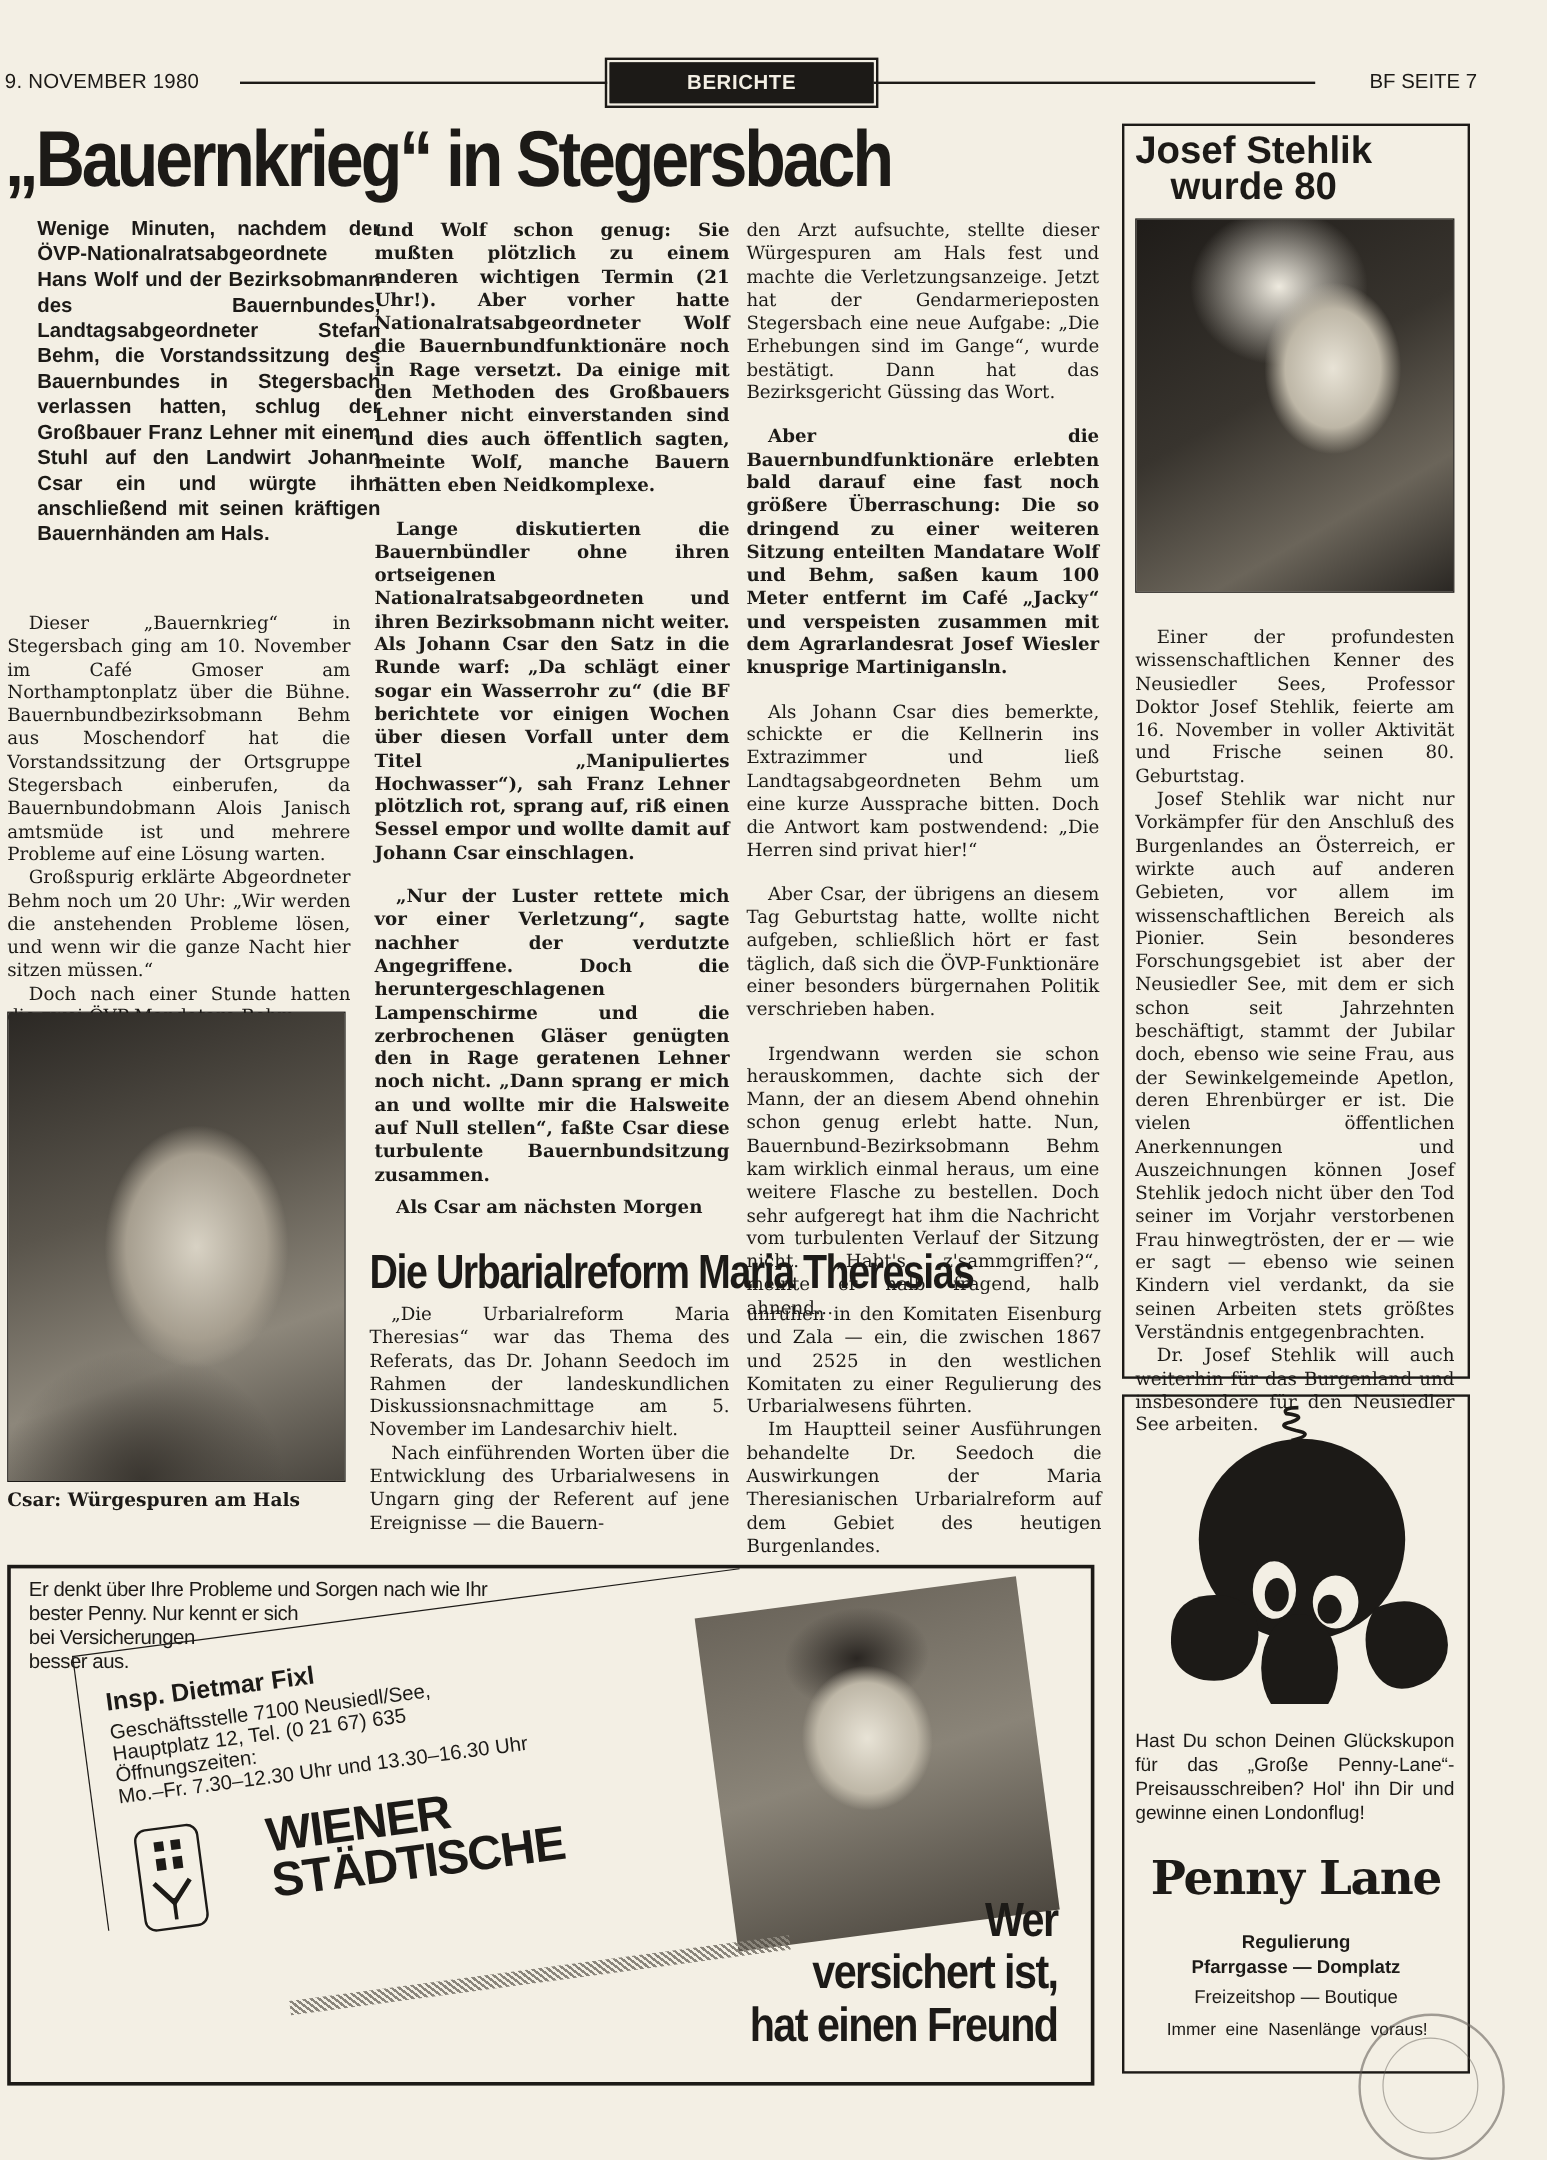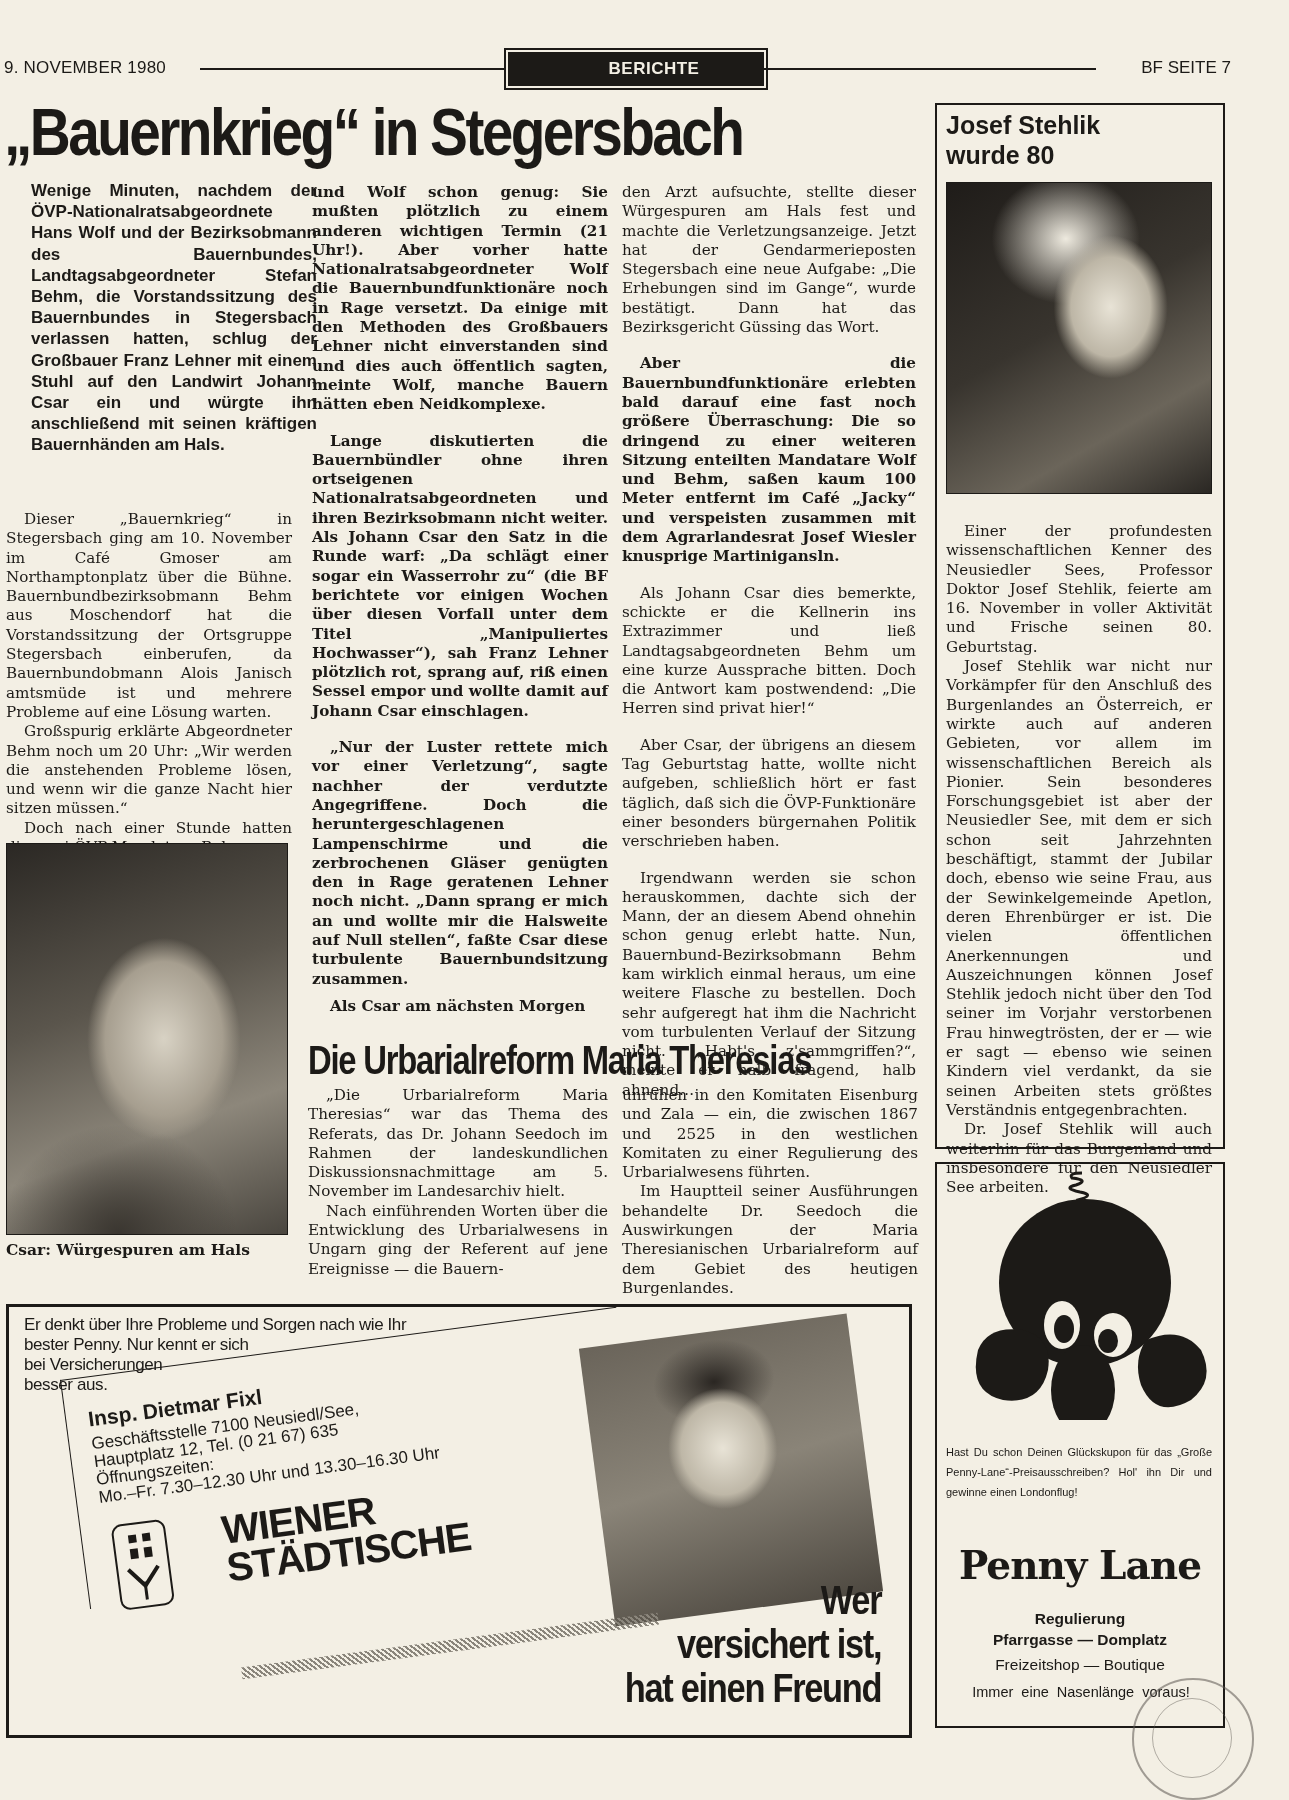--- a/index.html
+++ b/index.html
@@ -11,21 +11,21 @@
     position: relative;
   }
   .abs { position: absolute; }
   
   .hdr-date { left: 4px; top: 58px; font-family: "Liberation Sans", sans-serif; font-size: 17px; letter-spacing: 0.2px; }
   .hdr-line { height: 2px; background: #1c1a17; top: 68px; }
   .hdr-section {
     left: 508px; top: 52px; width: 216px; height: 30px;
     background: #1c1a17; color: #f3efe4; border: 2px solid #1c1a17; outline: 2px solid #1c1a17; outline-offset: 2px;
     font-family: "Liberation Sans", sans-serif; font-weight: bold; font-size: 17px;
-    display: flex; align-items: center; justify-content: center; letter-spacing: 0.5px; padding-left: 36px;
+    display: flex; align-items: center; justify-content: center; letter-spacing: 0.5px;
   }
   .hdr-page { right: 58px; top: 58px; font-family: "Liberation Sans", sans-serif; font-size: 17px; }
 
   
   .headline {
     left: 4px; top: 92px; font-family: "Liberation Sans", sans-serif; font-weight: bold;
     font-size: 66px; letter-spacing: -3px; transform: scaleX(0.86); transform-origin: left top;
     line-height: 80px; white-space: nowrap;
   }
   .col { font-size: 15.2px; line-height: 19.3px; text-align: justify; }
@@ -51,33 +51,33 @@
     left: 308px; top: 1038px; font-family: "Liberation Sans", sans-serif; font-weight: bold;
     font-size: 40px; letter-spacing: -1.5px; transform: scaleX(0.82); transform-origin: left top; white-space: nowrap;
   }
   .u1 { left: 308px; top: 1086px; width: 300px; }
   .u2 { left: 622px; top: 1086px; width: 296px; }
   .u1 p, .u2 p { text-indent: 18px; }
   .u2 p.cont { text-indent: 0; }
 
   
   .side-box { left: 935px; top: 103px; width: 286px; height: 1042px; border: 2px solid #1c1a17; }
-  .side-title { left: 946px; top: 110px; font-family: "Liberation Sans", sans-serif; font-weight: bold; font-size: 25px; line-height: 30px; }
+  .side-title { left: 946px; top: 110px; font-family: "Liberation Sans", sans-serif; font-weight: bold; font-size: 32px; line-height: 30px; text-align: center; }
   .photo2 { left: 946px; top: 182px; width: 264px; height: 310px;
     background:
       radial-gradient(ellipse 30% 32% at 62% 40%, #e8e3d6 0%, #bdb6a6 50%, transparent 72%),
       radial-gradient(ellipse 40% 30% at 45% 18%, #eeeadf 0%, transparent 70%),
       linear-gradient(150deg, #1f1c19 0%, #38342e 45%, #6b655a 75%, #2a2723 100%);
     border: 1px solid #1c1a17; }
   .s1 { left: 946px; top: 506px; width: 266px; margin-top: 16px; }
 
   
   .penny-box { left: 935px; top: 1162px; width: 286px; height: 562px; border: 2px solid #1c1a17; }
   .penny-mascot { left: 940px; top: 1165px; width: 276px; height: 255px; }
-  .penny-text { left: 946px; top: 1442px; width: 266px; font-family: "Liberation Sans", sans-serif; font-size: 11px; line-height: 20px; text-align: justify; }
+  .penny-text { left: 946px; top: 1442px; width: 266px; font-family: "Liberation Sans", sans-serif; font-size: 16px; line-height: 20px; text-align: justify; }
   .penny-brand { left: 935px; top: 1542px; width: 290px; text-align: center; font-family: "DejaVu Serif", serif; font-weight: bold; font-size: 39px; letter-spacing: -1px; }
   .penny-city { left: 935px; top: 1610px; width: 290px; text-align: center; font-family: "Liberation Sans", sans-serif; font-weight: bold; font-size: 15.5px; }
   .penny-addr { left: 935px; top: 1631px; width: 290px; text-align: center; font-family: "Liberation Sans", sans-serif; font-weight: bold; font-size: 15.5px; }
   .penny-shop { left: 935px; top: 1656px; width: 290px; text-align: center; font-family: "Liberation Sans", sans-serif; font-size: 15.5px; }
   .penny-slogan { left: 940px; top: 1684px; width: 282px; text-align: center; font-family: "Liberation Sans", sans-serif; font-size: 14.5px; word-spacing: 4px; }
   .stamp { left: 1132px; top: 1678px; width: 118px; height: 118px; border-radius: 50%; border: 2px solid #5b5650; opacity: 0.55; }
   .stamp-inner { left: 1152px; top: 1698px; width: 78px; height: 78px; border-radius: 50%; border: 1px solid #5b5650; opacity: 0.45; }
 
   
   .ins-box { left: 6px; top: 1304px; width: 900px; height: 428px; border: 3px solid #1c1a17; }

